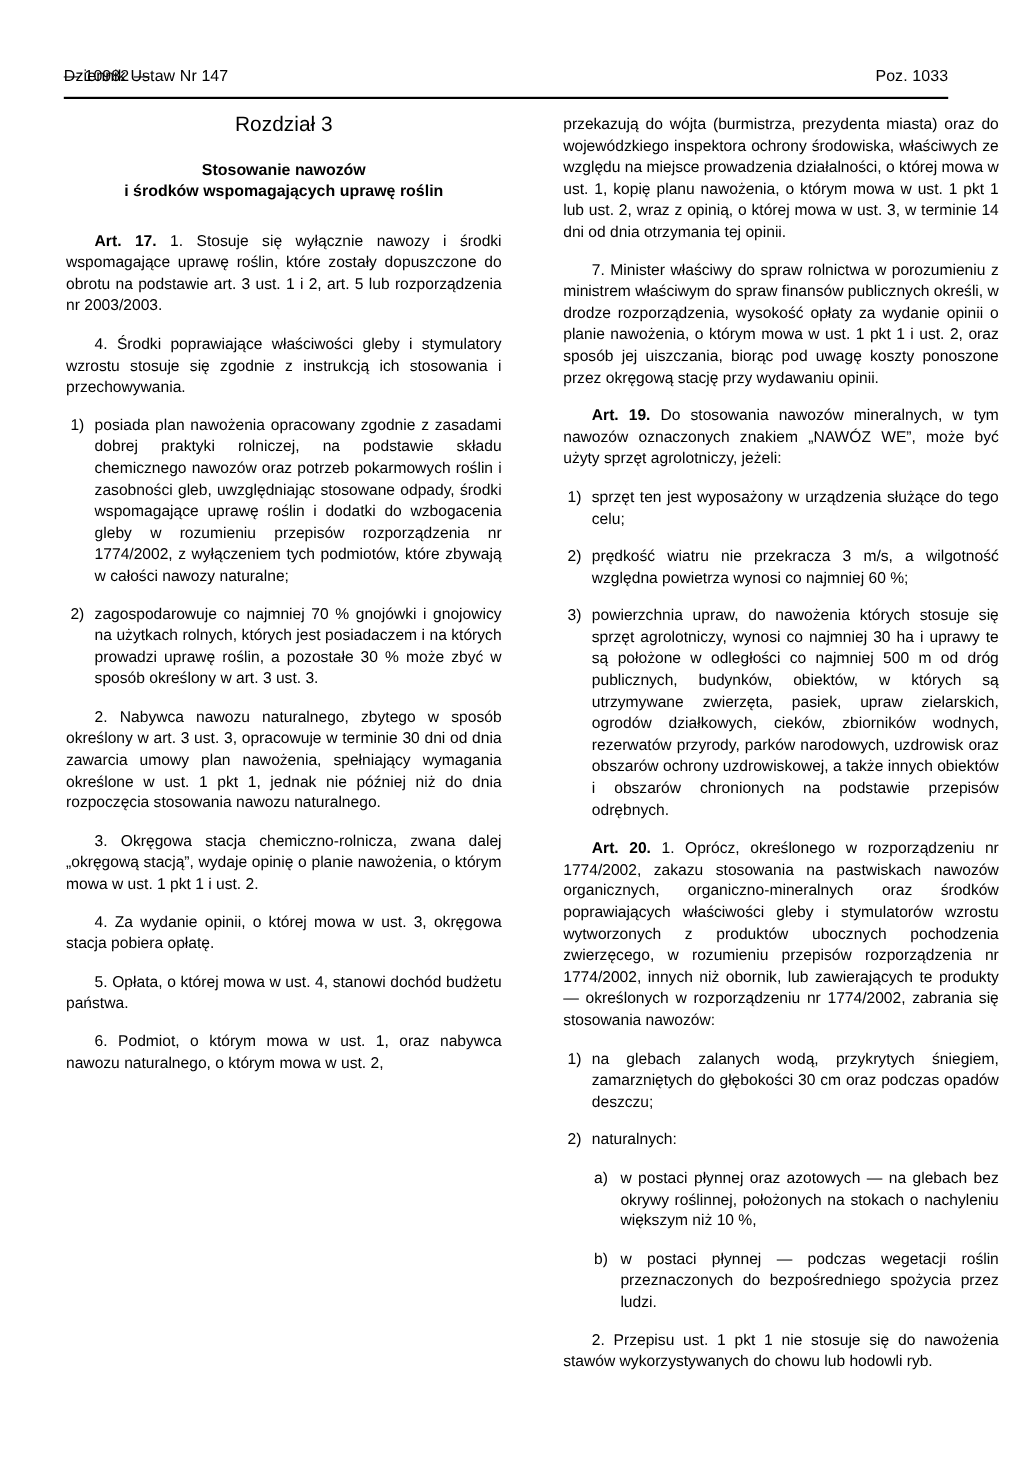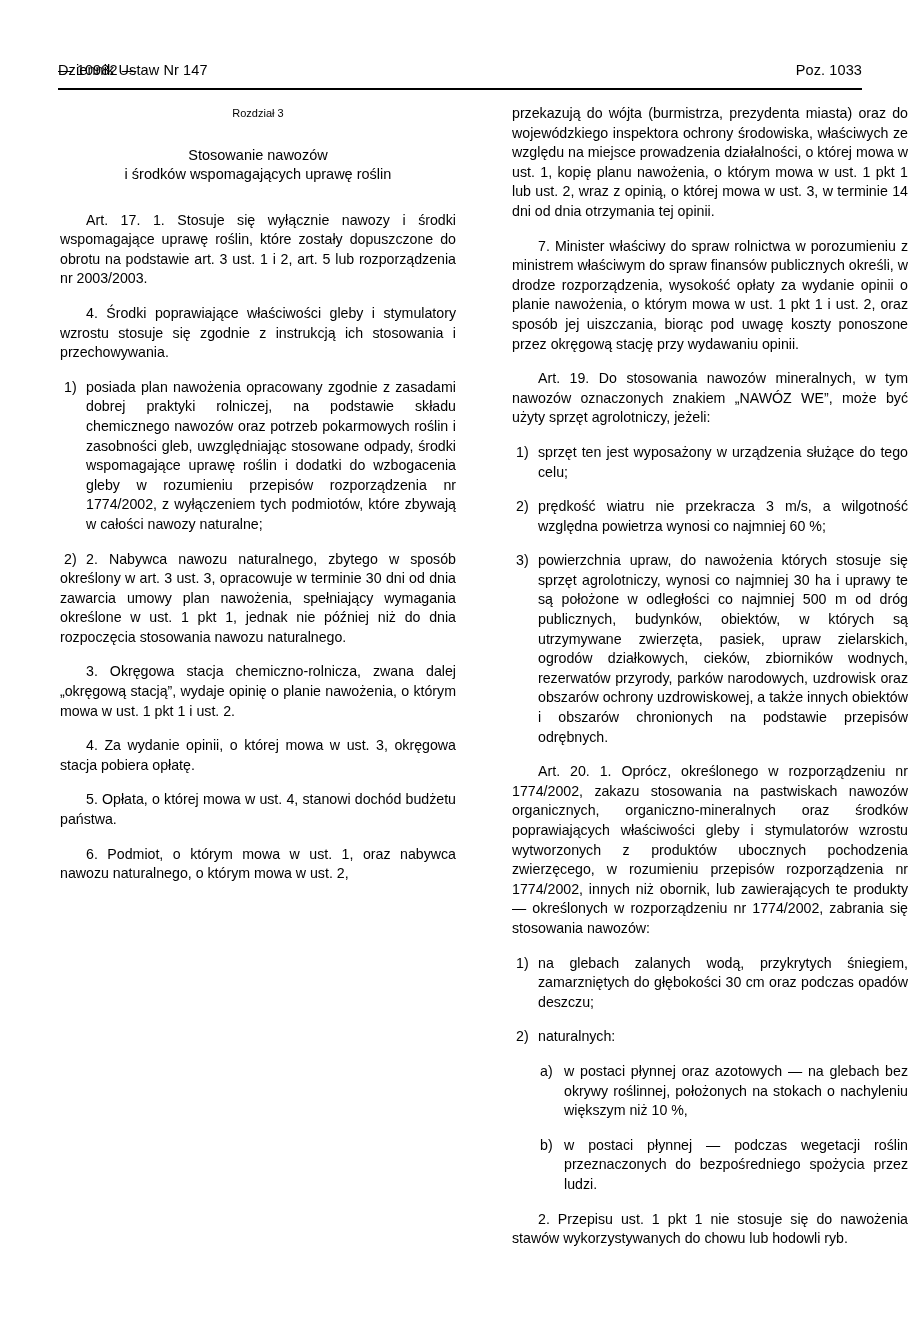--- a/index.html
+++ b/index.html
@@ -71,26 +71,26 @@
     text-indent: 26px;
     margin-bottom: 15px;
   }
   .para.cont { text-indent: 0; margin-bottom: 15px; }
 
   
   .chapter {
     text-align: center;
     text-indent: 0;
     margin: 0 0 22px 0;
-    font-size: 11px;
+    font-size: 19px;
   }
   .sect-title {
     text-align: center;
     text-indent: 0;
-    font-weight: normal;
+    font-weight: bold;
     font-size: 14.5px;
     line-height: 19.5px;
     margin: 0 0 26px 0;
   }
   .sect-title .l2 { display: block; }
 
   
   .item {
     position: relative;
     padding-left: 26px;
@@ -114,21 +114,21 @@
     text-align: justify;
   }
   .subitem > .marker {
     position: absolute;
     left: 28px;
     top: 0;
     width: 24px;
     text-align: left;
   }
 
-  b, .bold { font-weight: normal; }
+  b, .bold { font-weight: bold; }
 
   .last { margin-bottom: 0; }
 </style>
 </head>
 <body>
 
 <div class="page">
 
   <div class="runhead">
     <span class="left">Dziennik Ustaw Nr 147</span>
@@ -148,21 +148,21 @@
 
     <p class="para"><b>Art. 17.</b><span> 1. Stosuje się wyłącznie nawozy i środki wspomagające uprawę roślin, które zostały dopuszczone do obrotu na podstawie art. 3 ust. 1 i 2, art. 5 lub rozporządzenia nr 2003/2003.</span></p>
 
 
 
     <p class="para">4. Środki poprawiające właściwości gleby i stymulatory wzrostu stosuje się zgodnie z instrukcją ich stosowania i przechowywania.</p>
 
 
     <p class="item"><span class="marker">1)</span><span>posiada plan nawożenia opracowany zgodnie z zasadami dobrej praktyki rolniczej, na podstawie składu chemicznego nawozów oraz potrzeb pokarmowych roślin i zasobności gleb, uwzględniając stosowane odpady, środki wspomagające uprawę roślin i dodatki do wzbogacenia gleby w rozumieniu przepisów rozporządzenia nr 1774/2002, z wyłączeniem tych podmiotów, które zbywają w całości nawozy naturalne;</span></p>
 
-    <p class="item"><span class="marker">2)</span></p>
+    <p class="item"><span class="marker">2)</span><span>zagospodarowuje co najmniej 70 % gnojówki i gnojowicy na użytkach rolnych, których jest posiadaczem i na których prowadzi uprawę roślin, a pozostałe 30 % może zbyć w sposób określony w art. 3 ust. 3.</span></p>
 
     <p class="para">2. Nabywca nawozu naturalnego, zbytego w sposób określony w art. 3 ust. 3, opracowuje w terminie 30 dni od dnia zawarcia umowy plan nawożenia, spełniający wymagania określone w ust. 1 pkt 1, jednak nie później niż do dnia rozpoczęcia stosowania nawozu naturalnego.</p>
 
     <p class="para">3. Okręgowa stacja chemiczno-rolnicza, zwana dalej „okręgową stacją”, wydaje opinię o planie nawożenia, o którym mowa w ust. 1 pkt 1 i ust. 2.</p>
 
     <p class="para">4. Za wydanie opinii, o której mowa w ust. 3, okręgowa stacja pobiera opłatę.</p>
 
     <p class="para">5. Opłata, o której mowa w ust. 4, stanowi dochód budżetu państwa.</p>
 
     <p class="para last">6. Podmiot, o którym mowa w ust. 1, oraz nabywca nawozu naturalnego, o którym mowa w ust. 2,</p>

